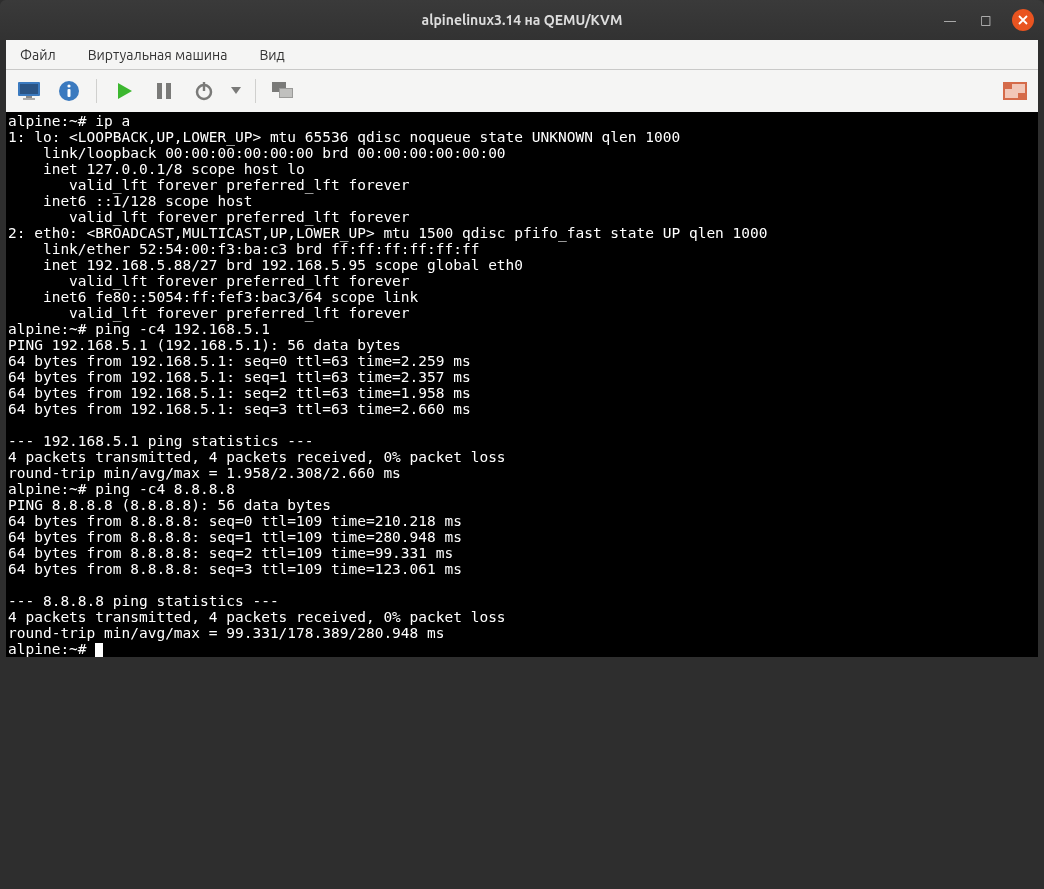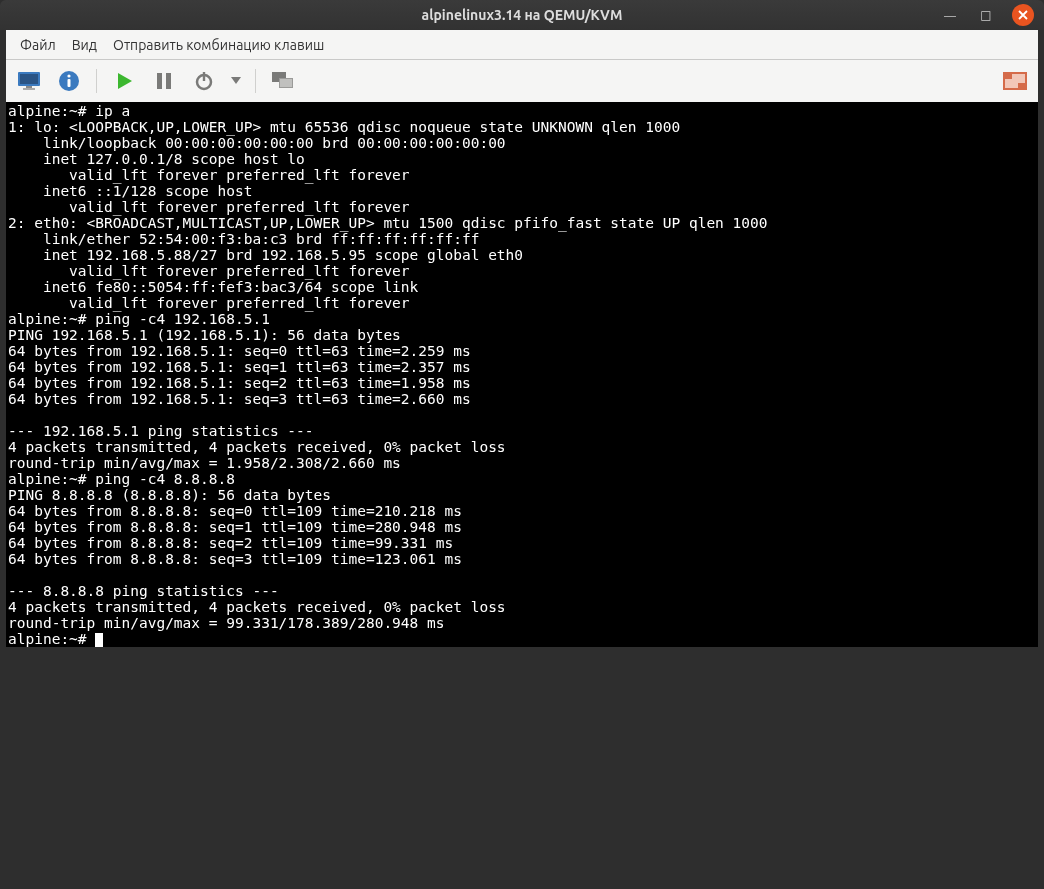--- a/index.html
+++ b/index.html
@@ -5,21 +5,21 @@
   * { box-sizing: border-box; margin: 0; padding: 0; }
   body {
     font-family: "Ubuntu", "DejaVu Sans", sans-serif;
     background: #2e2e2e;
     width: 1044px;
     height: 889px;
     overflow: hidden;
     user-select: none;
   }
   .titlebar {
-    height: 30px;
+    height: 40px;
     background: linear-gradient(to bottom, #3a3a3a, #323232);
     display: flex;
     align-items: center;
     justify-content: center;
     position: relative;
     border-top-left-radius: 6px;
     border-top-right-radius: 6px;
   }
   .titlebar-title {
     color: #ddd;
@@ -46,21 +46,21 @@
     width: 22px; height: 22px;
   }
 
   .menubar {
     height: 30px;
     background: #f5f5f4;
     border-bottom: 1px solid #c9c9c8;
     display: flex;
     align-items: center;
     padding: 0 6px;
-    gap: 0;
+    gap: 16px;
     font-size: 14px;
     color: #333;
     margin: 0 6px;
   }
   .menu-item {
     padding: 4px 8px;
   }
 
   .toolbar {
     height: 42px;
@@ -122,22 +122,22 @@
     <div class="tb-btn tb-close">
       <svg width="10" height="10" viewBox="0 0 10 10">
           <path d="M1 1 L9 9 M9 1 L1 9" stroke="#fff" stroke-width="1.8"></path>
         </svg>
     </div>
   </div>
 </div>
 
 <div class="menubar">
   <span class="menu-item">Файл</span>
+  <span class="menu-item">Виртуальная машина</span>
   <span class="menu-item">Вид</span>
-  <span class="menu-item">Отправить комбинацию клавиш</span>
 </div>
 
 <div class="toolbar">
   <div class="tool-btn">
     <svg width="24" height="20" viewBox="0 0 24 20">
       <rect x="1" y="1" width="22" height="14" rx="1" class="monitor-rect"></rect>
       <rect x="3" y="3" width="18" height="10" fill="#2a5485"></rect>
       <rect x="9" y="15" width="6" height="2" fill="#888"></rect>
       <rect x="6" y="17" width="12" height="2" fill="#aaa"></rect>
     </svg>

